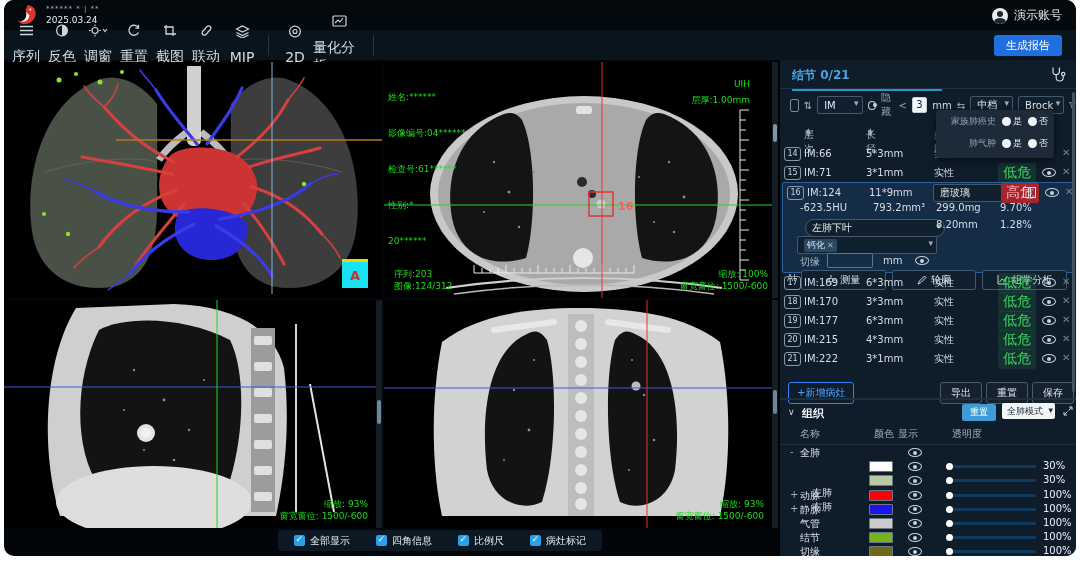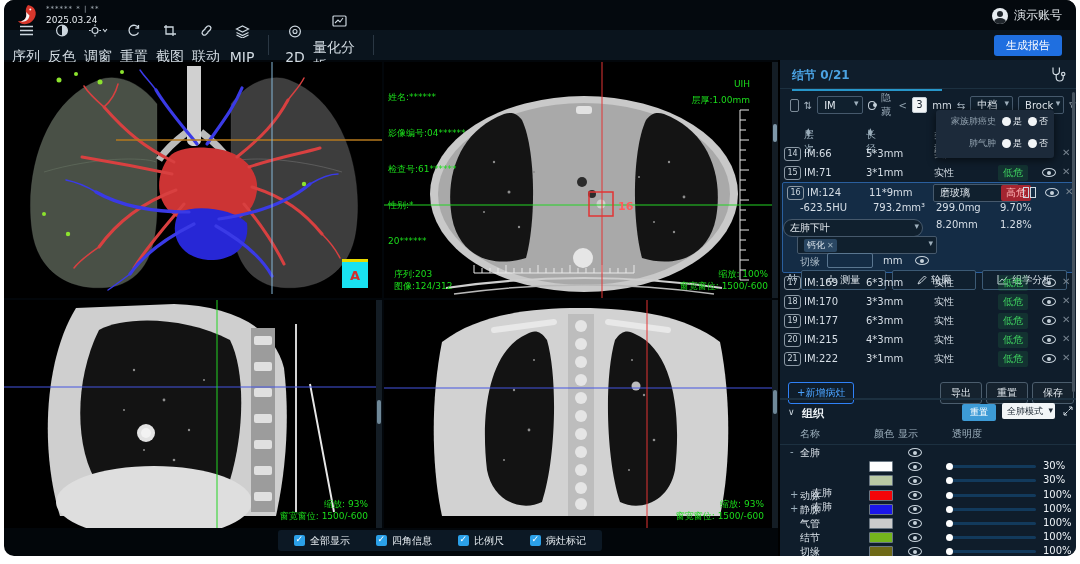--- a/index.html
+++ b/index.html
@@ -56,38 +56,38 @@
   .nhead{position:absolute;left:0;right:0;top:64px;height:18px;color:#9db0bd;}
   .nhead span{position:absolute;top:2px;}
   .sortarrows{display:inline-block;font-size:6px;line-height:4px;color:#9db0bd;vertical-align:1px;margin-left:2px;}
   .nrows{position:absolute;left:0;right:0;top:84px;}
   .nrow{position:relative;height:19px;display:flex;align-items:center;}
   .numbox{position:absolute;left:4px;width:15px;height:12px;border:1px solid #8b98a4;border-radius:3px;color:#cdd7df;
     font-size:8px;display:flex;align-items:center;justify-content:center;}
   .c-im{position:absolute;left:24px;}
   .c-size{position:absolute;left:86px;}
   .c-type{position:absolute;left:154px;}
-  .badge{position:absolute;left:218px;font-size:10px;padding:1px 5px;border-radius:2px;}
+  .badge{position:absolute;left:218px;font-size:14px;padding:1px 5px;border-radius:2px;}
   .badge.low{color:#3ed15f;background:rgba(46,160,78,.16);}
   .badge.high{color:#ffb4b4;background:#a42530;}
   .eye{position:relative;display:inline-block;width:14px;height:9px;}
   .eye::before{content:"";position:absolute;inset:0;border:1px solid #c6d1da;border-radius:50%;}
   .eye::after{content:"";position:absolute;left:5px;top:2.5px;width:4px;height:4px;border-radius:50%;background:#c6d1da;}
   .r-eye{position:absolute;left:262px;top:5px;}
   .r-x{position:absolute;left:282px;color:#76838f;font-size:10px;top:3px;}
   
   .selblock{position:relative;margin:0 2px;border:1px solid #2a5f9e;background:#142c45;border-radius:2px;height:89px;}
   .selhead{position:relative;height:19px;display:flex;align-items:center;}
   .typedd{position:absolute;left:150px;width:64px;}
   .bookicon{position:absolute;left:240px;top:4px;}
   .detail{position:absolute;left:0;right:0;top:19px;}
   .drow{position:relative;height:17px;}
   .d1{position:absolute;left:17px;} .d2{position:absolute;left:90px;}
   .d3{position:absolute;left:153px;} .d4{position:absolute;left:217px;text-align:center;}
-  .lobedd{position:absolute;left:0;width:118px;border-radius:9px;}
+  .lobedd{position:absolute;left:22px;width:118px;border-radius:9px;}
   .tagdd{position:absolute;left:14px;width:118px;}
   .chip{background:#2a4763;border-radius:2px;padding:0 3px;font-size:9px;color:#dfe7ee;}
   .chip .cx{color:#9db0bd;margin-left:2px;font-size:8px;}
   .marginlbl{position:absolute;left:17px;top:2px;color:#aebdc9;}
   .margininput{position:absolute;left:44px;top:0;width:44px;height:13px;border:1px solid #5a7690;background:transparent;border-radius:2px;}
   .mmu{position:absolute;left:100px;top:2px;}
   .d-eye{position:absolute;left:132px;top:3px;}
   .ailbl{position:absolute;left:4px;top:3px;color:#aebdc9;font-size:9px;}
   .aibtns{position:absolute;left:18px;right:6px;top:0;display:flex;gap:6px;}
   .aibtn{flex:1;height:18px;border:1px solid #3c5a75;background:#10202f;border-radius:2px;color:#dde5ec;

